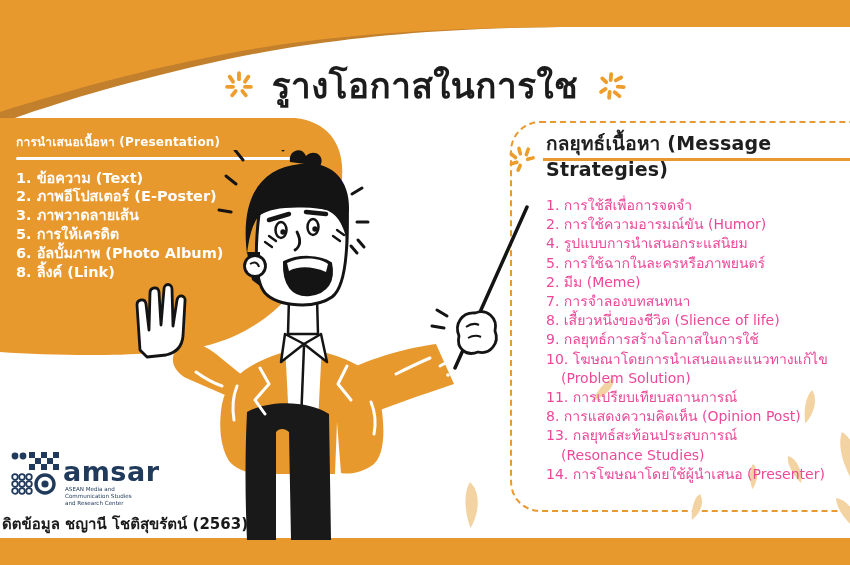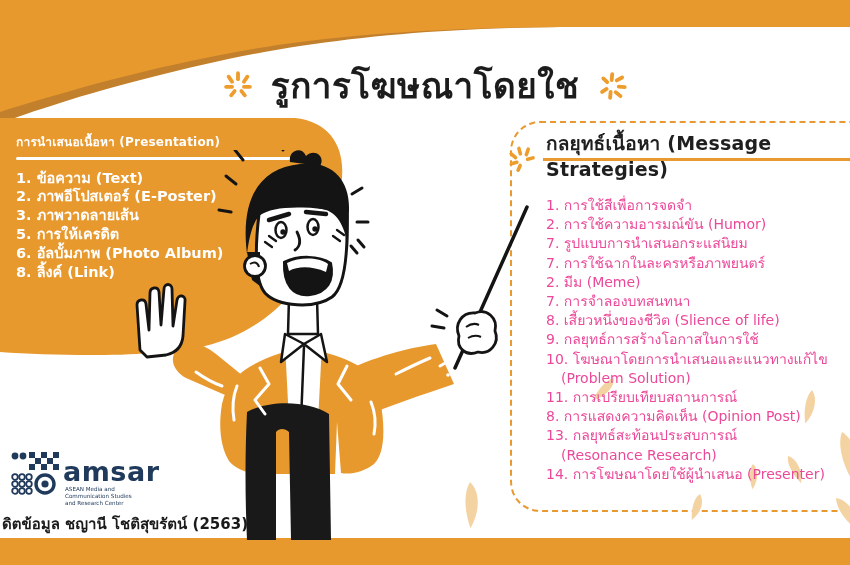--- a/index.html
+++ b/index.html
@@ -81,21 +81,21 @@
       <g stroke="#EE9D2C" stroke-width="4.5" stroke-linecap="round">
         <path d="M20,5 L20,12"></path>
           <path d="M31,9 L27,15"></path>
           <path d="M34,21 L27,21"></path>
         <path d="M9,9 L13,15"></path>
           <path d="M6,21 L13,21"></path>
           <path d="M12,31 L16,26"></path>
           <path d="M28,31 L24,26"></path>
       </g>
     </svg>
-    <div class="title-text">รูการโฆษณาโดยใช</div>
+    <div class="title-text">รูางโอกาสในการใช</div>
     <svg class="sparkle sparkle-right" viewBox="0 0 40 40">
       <g stroke="#EE9D2C" stroke-width="4.5" stroke-linecap="round">
         <path d="M20,5 L20,12"></path>
           <path d="M31,9 L27,15"></path>
           <path d="M34,21 L27,21"></path>
         <path d="M9,9 L13,15"></path>
           <path d="M6,21 L13,21"></path>
           <path d="M12,31 L16,26"></path>
           <path d="M28,31 L24,26"></path>
       </g>
@@ -126,30 +126,30 @@
         <path d="M6,21 L13,21"></path>
         <path d="M12,31 L16,26"></path>
     </g>
   </svg>
 
   <div class="abs right-content">
     <div class="right-header">กลยุทธ์เนื้อหา (Message Strategies)</div>
     <ul class="right-list">
       <li>1. การใช้สีเพื่อการจดจำ</li>
       <li>2. การใช้ความอารมณ์ขัน (Humor)</li>
-      <li>7. รูปแบบการนำเสนอกระแสนิยม</li>
-      <li>7. การใช้ฉากในละครหรือภาพยนตร์</li>
+      <li>4. รูปแบบการนำเสนอกระแสนิยม</li>
+      <li>5. การใช้ฉากในละครหรือภาพยนตร์</li>
       <li>2. มีม (Meme)</li>
       <li>7. การจำลองบทสนทนา</li>
       <li>8. เสี้ยวหนึ่งของชีวิต (Slience of life)</li>
       <li><span>9. กลยุทธ์การสร้างโอกาสในการใช้</span></li>
       <li><span>10. โฆษณาโดยการนำเสนอและแนวทางแก้ไข</span><span class="sub">(Problem Solution)</span></li>
       <li>11. การเปรียบเทียบสถานการณ์</li>
       <li>8. การแสดงความคิดเห็น (Opinion Post)</li>
-      <li><span>13. กลยุทธ์สะท้อนประสบการณ์</span><span class="sub">(Resonance Research)</span></li>
+      <li><span>13. กลยุทธ์สะท้อนประสบการณ์</span><span class="sub">(Resonance Studies)</span></li>
       <li>14. การโฆษณาโดยใช้ผู้นำเสนอ (Presenter)</li>
     </ul>
   </div>
   <div class="right-underline"></div>
 
   <svg id="man-svg" class="abs" width="450" height="392" viewBox="120 150 450 392">
 
     <line x1="455" y1="368" x2="527" y2="207" stroke="#141414" stroke-width="3.5" stroke-linecap="round"></line>
 
     <path d="M180,346 C168,356 172,370 186,378 L232,398 C246,404 256,392 248,380 L216,354 C204,344 190,340 180,346 Z" fill="#E8992E"></path>

